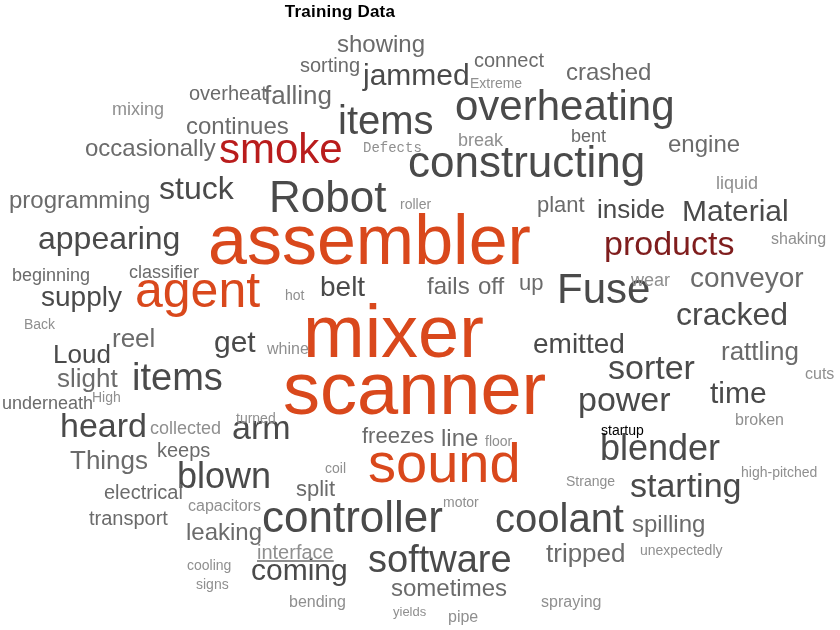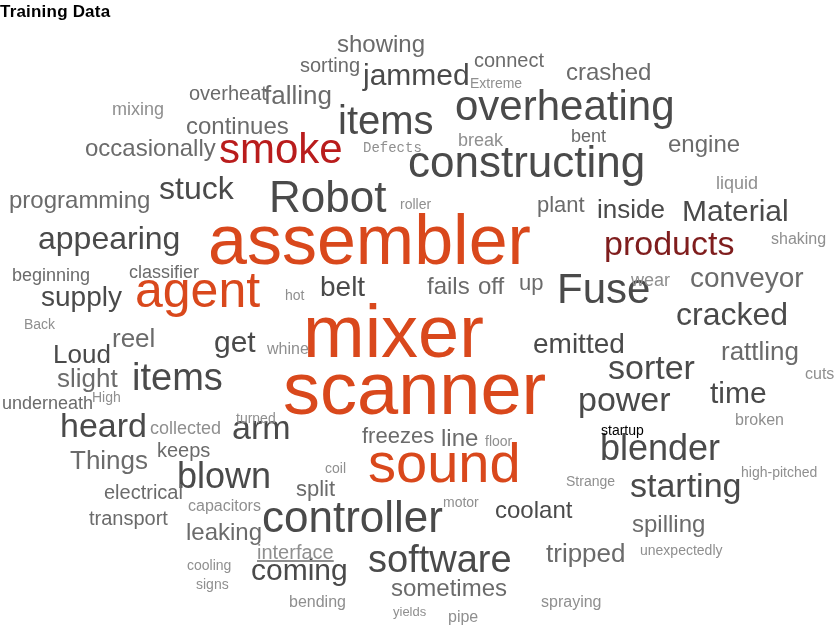--- a/index.html
+++ b/index.html
@@ -13,20 +13,21 @@
     height: 630px;
     background: #ffffff;
     overflow: hidden;
     font-family: "Liberation Sans", sans-serif;
   }
   #chart-title {
     position: absolute;
     left: 0;
     top: 2px;
     width: 680px;
+    text-align: center;
     font-family: "Liberation Sans", sans-serif;
     font-weight: bold;
     font-size: 17px;
     color: #000000;
     letter-spacing: 0.2px;
   }
   .word {
     position: absolute;
     white-space: nowrap;
     font-family: "Liberation Sans", sans-serif;
@@ -49,21 +50,21 @@
       <div class="word" style="left: 408px; top: 140px; font-size: 44px; color: rgb(74, 74, 74);">constructing</div>
       <div class="word" style="left: 455px; top: 85px; font-size: 42px; color: rgb(74, 74, 74);">overheating</div>
       <div class="word" style="left: 262px; top: 495px; font-size: 44px; color: rgb(74, 74, 74);">controller</div>
       <div class="word" style="left: 269px; top: 175px; font-size: 44px; color: rgb(74, 74, 74);">Robot</div>
       <div class="word" style="left: 219px; top: 128px; font-size: 42px; color: #b91c1c;">smoke</div>
       <div class="word" style="left: 338px; top: 100px; font-size: 40px; color: rgb(74, 74, 74);">items</div>
       <div class="word" style="left: 557px; top: 268px; font-size: 42px; color: rgb(74, 74, 74);">Fuse</div>
       <div class="word" style="left: 132px; top: 358px; font-size: 38px; color: rgb(74, 74, 74);">items</div>
       <div class="word" style="left: 368px; top: 540px; font-size: 38px; color: rgb(74, 74, 74);">software</div>
       <div class="word" style="left: 600px; top: 430px; font-size: 36px; color: rgb(74, 74, 74);">blender</div>
-      <div class="word" style="left: 495px; top: 498px; font-size: 24px; color: rgb(74, 74, 74);">coolant</div>
+      <div class="word" style="left: 495px; top: 498px; font-size: 40px; color: rgb(74, 74, 74);">coolant</div>
       <div class="word" style="left: 177px; top: 458px; font-size: 36px; color: rgb(74, 74, 74);">blown</div>
       <div class="word" style="left: 604px; top: 226px; font-size: 34px; color: #7f1d1d;">products</div>
       <div class="word" style="left: 60px; top: 408px; font-size: 34px; color: rgb(74, 74, 74);">heard</div>
       <div class="word" style="left: 232px; top: 410px; font-size: 34px; color: rgb(74, 74, 74);">arm</div>
       <div class="word" style="left: 630px; top: 468px; font-size: 34px; color: rgb(74, 74, 74);">starting</div>
       <div class="word" style="left: 608px; top: 350px; font-size: 34px; color: rgb(74, 74, 74);">sorter</div>
       <div class="word" style="left: 578px; top: 382px; font-size: 34px; color: rgb(74, 74, 74);">power</div>
       <div class="word" style="left: 676px; top: 298px; font-size: 32px; color: rgb(74, 74, 74);">cracked</div>
       <div class="word" style="left: 159px; top: 172px; font-size: 32px; color: rgb(74, 74, 74);">stuck</div>
       <div class="word" style="left: 38px; top: 222px; font-size: 32px; color: rgb(74, 74, 74);">appearing</div>

